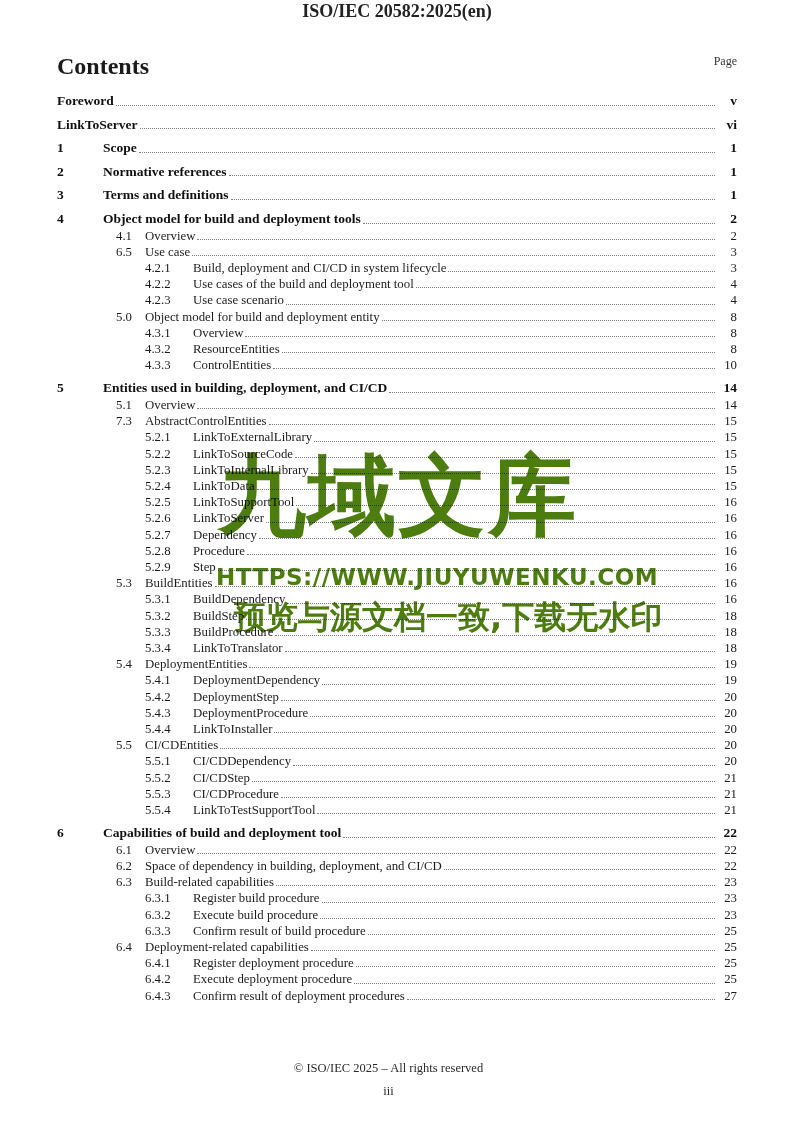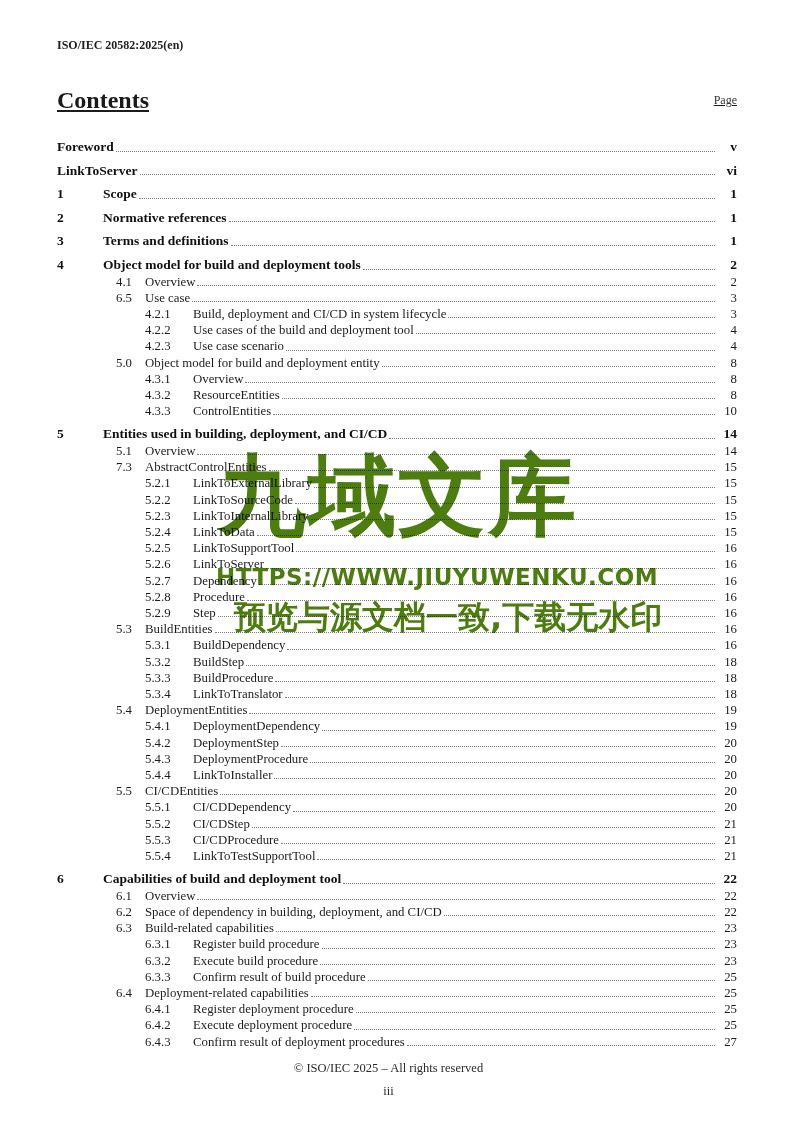--- a/index.html
+++ b/index.html
@@ -10,47 +10,45 @@
     overflow: hidden;
     font-family: "Liberation Serif", serif;
     color: #1c1c1c;
   }
   .page {
     position: absolute; inset: 0;
     padding: 0 56px 0 57px;
     z-index: 1;
   }
   .doc-ref {
-    margin-top: 34px;
-    text-align: left;
+    text-align: center;
     font-weight: bold;
-    font-size: 12px;
+    font-size: 18px;
     line-height: 22px;
     color: #222;
   }
   .contents-head {
     margin-top: 31px;
     display: flex;
     justify-content: space-between;
-    align-items: center;
-    text-decoration: underline;
+    align-items: flex-start;
   }
   .contents-title {
     font-size: 24px;
     font-weight: bold;
     line-height: 26px;
     color: #1a1a1a;
   }
   .page-label {
     font-size: 12px;
     line-height: 16px;
     color: #333;
     margin-left: 32px;
   }
-  .toc { margin-top: 26px; }
+  .toc { margin-top: 14px; }
   .row {
     display: flex;
     align-items: baseline;
     font-size: 12.8px;
     line-height: 16.2px;
     white-space: nowrap;
   }
   .row.l1 {
     font-weight: bold;
     font-size: 13.5px;

